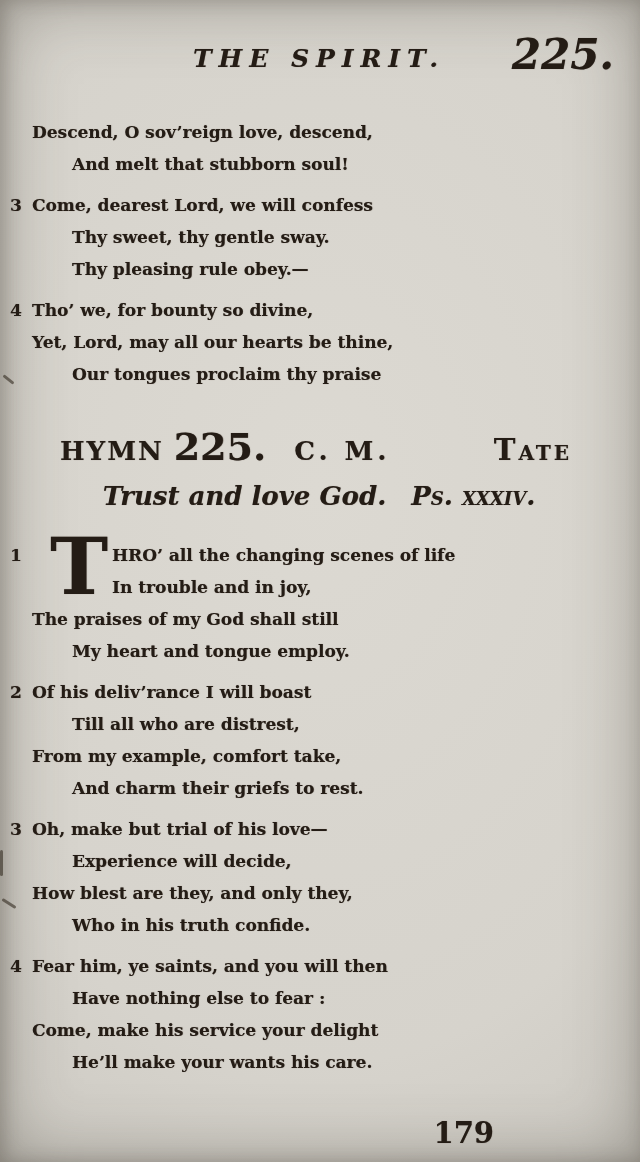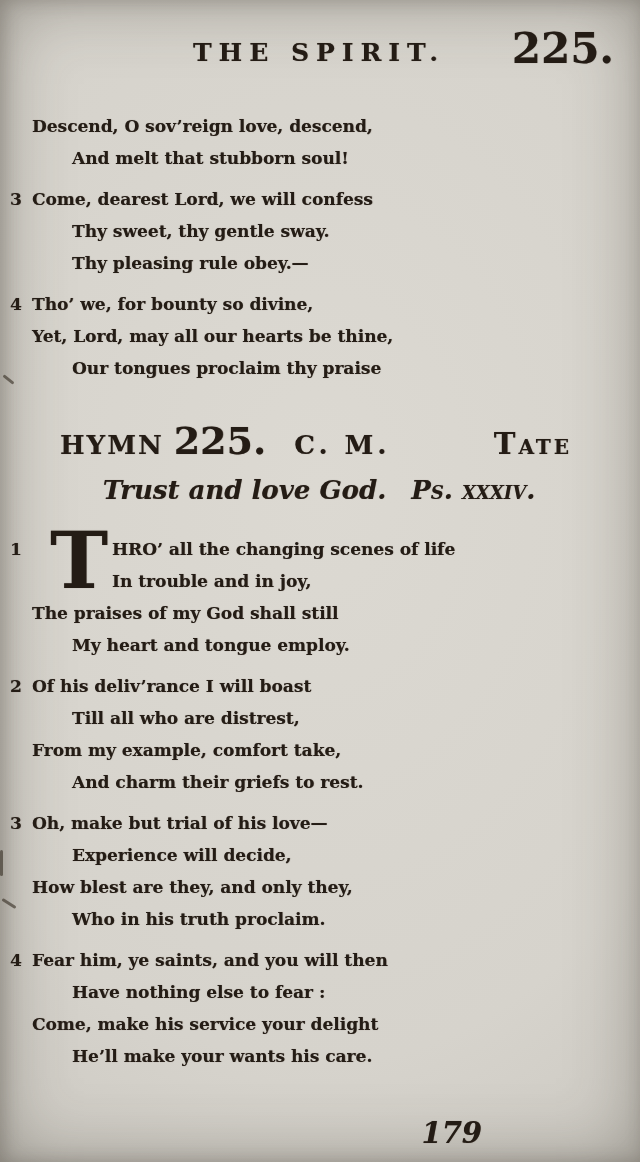--- a/index.html
+++ b/index.html
@@ -12,21 +12,21 @@
     height: 1162px;
     overflow: hidden;
     background: radial-gradient(ellipse 120% 90% at 50% 42%,
       #dcd9d2 0%, #d6d3cc 55%, #c8c5be 86%, #b2afa8 100%);
     box-shadow: inset 0 0 70px rgba(60,55,45,.38), inset 4px 0 18px rgba(50,44,36,.25);
     color: #241c15;
     padding: 14px 10px 0 8px;
     text-shadow: 0.3px 0.4px 0.7px rgba(40,28,16,.55);
   }
 
-  .page-header { position: relative; height: 56px; margin-top: 12px; }
+  .page-header { position: relative; height: 56px; margin-top: 18px; font-style: italic; }
   .running-title {
     text-align: center; font-weight: 700; font-size: 25px;
     letter-spacing: 7px; padding-top: 12px;
   }
   .header-number {
     position: absolute; right: 16px; top: -2px;
     font-size: 42px; font-weight: 700;
   }
 
   .stanza-block { margin-top: 28px; position: relative; }
@@ -56,22 +56,22 @@
   .h-author {
     margin-left: auto; font-size: 29px; font-weight: 700;
     font-variant: small-caps; letter-spacing: 3px;
   }
 
   .hymn-subtitle { text-align: center; margin-top: 12px; font-size: 26px; font-weight: 700; }
   .subtitle-text { font-style: italic; }
   .scripture-ref { font-variant: small-caps; margin-left: 16px; font-style: italic; }
 
   .page-number {
-    position: absolute; bottom: 12px; right: 158px;
-    font-size: 29px; font-weight: 700; font-style: italic;
+    position: absolute; bottom: 12px; right: 146px;
+    font-size: 29px; font-weight: 700;
   }
 
   .artifact { position: absolute; background: #3d352b; opacity: .65; border-radius: 2px; }
   .artifact.a1 { left: 2px;  top: 378px; width: 13px; height: 3px; transform: rotate(38deg); }
   .artifact.a2 { left: 0px;  top: 850px; width: 3px;  height: 26px; }
   .artifact.a3 { left: 1px;  top: 902px; width: 16px; height: 3px; transform: rotate(32deg); }
 </style>
 </head>
 <body>
 
@@ -115,21 +115,21 @@
       <div class="line drop-b"><span>In trouble and in joy,</span></div>
       <div class="line a"><span>The praises of my God shall still</span></div>
       <div class="line b"><span>My heart and tongue employ.</span></div>
       <div class="line a gap"><span class="vnum">2</span><span>Of his deliv’rance I will boast</span></div>
       <div class="line b"><span>Till all who are distrest,</span></div>
       <div class="line a"><span>From my example, comfort take,</span></div>
       <div class="line b"><span>And charm their griefs to rest.</span></div>
       <div class="line a gap"><span class="vnum">3</span><span>Oh, make but trial of his love—</span></div>
       <div class="line b"><span>Experience will decide,</span></div>
       <div class="line a"><span>How blest are they, and only they,</span></div>
-      <div class="line b"><span>Who in his truth proclaim.</span></div>
+      <div class="line b"><span>Who in his truth confide.</span></div>
       <div class="line a gap"><span class="vnum">4</span><span>Fear him, ye saints, and you will then</span></div>
       <div class="line b"><span>Have nothing else to fear :</span></div>
       <div class="line a"><span>Come, make his service your delight</span></div>
       <div class="line b"><span>He’ll make your wants his care.</span></div>
     </section>
 
   <div class="page-number">179</div>
 </div>
 
 </body></html>

